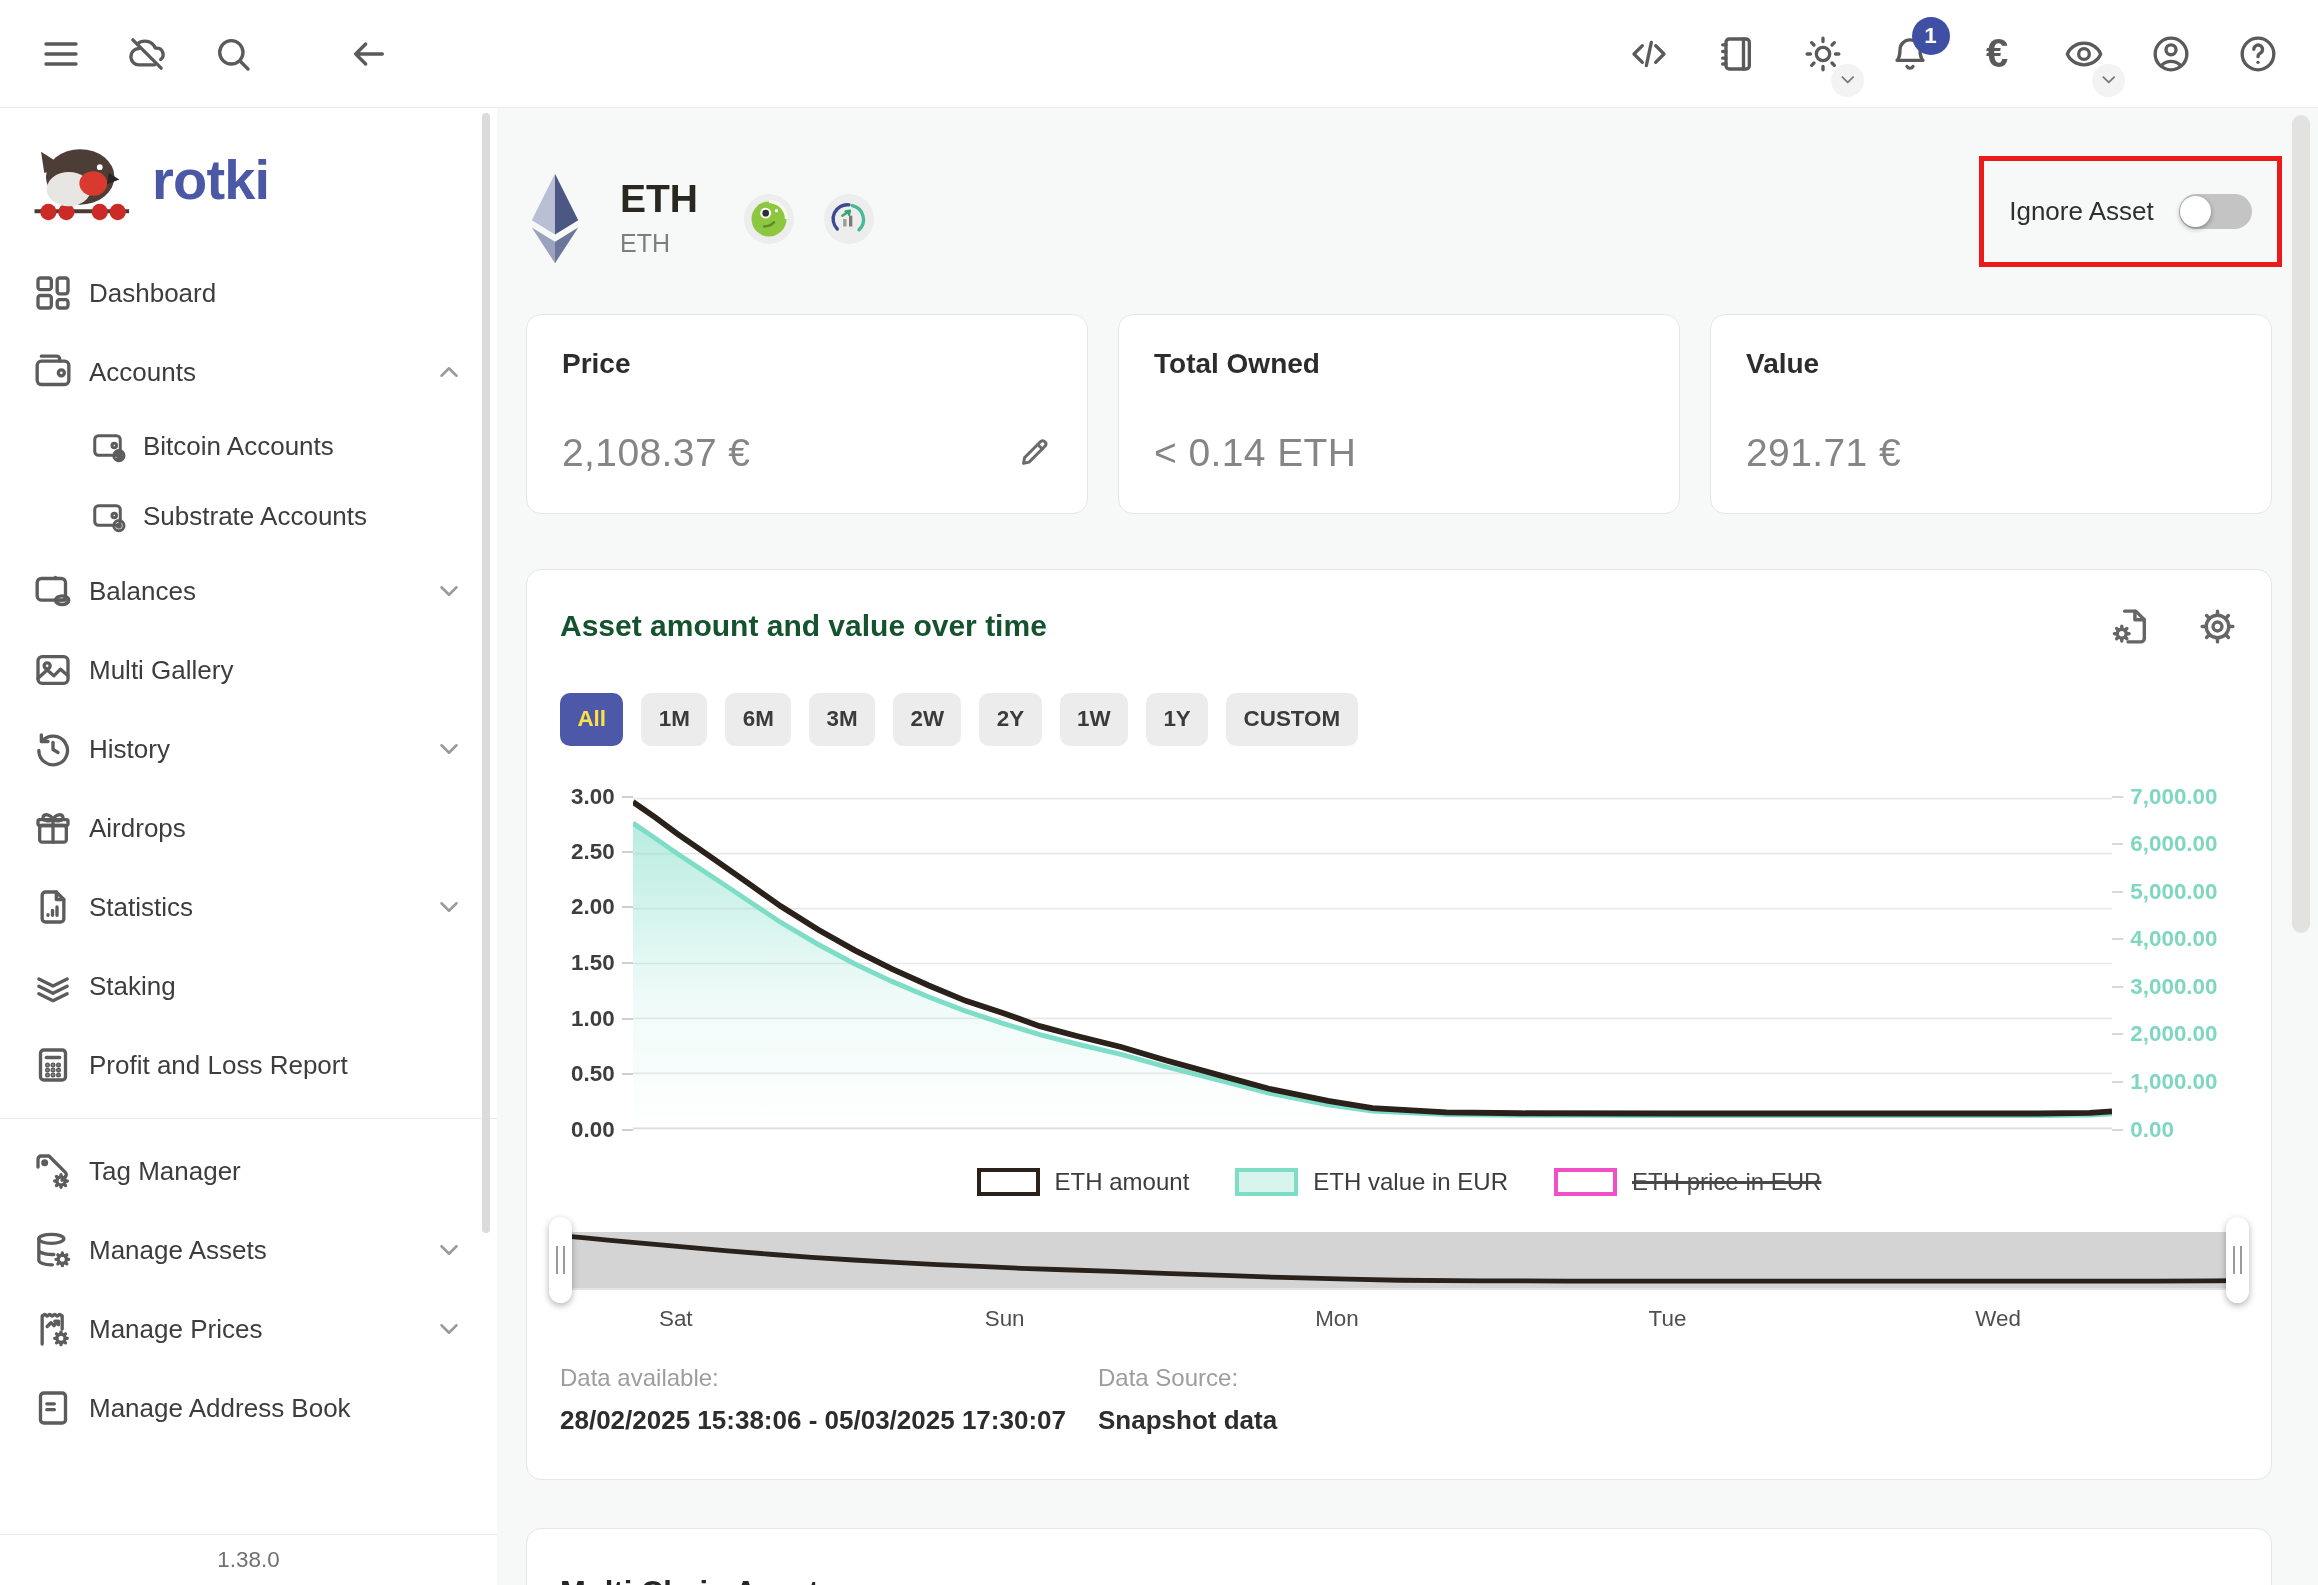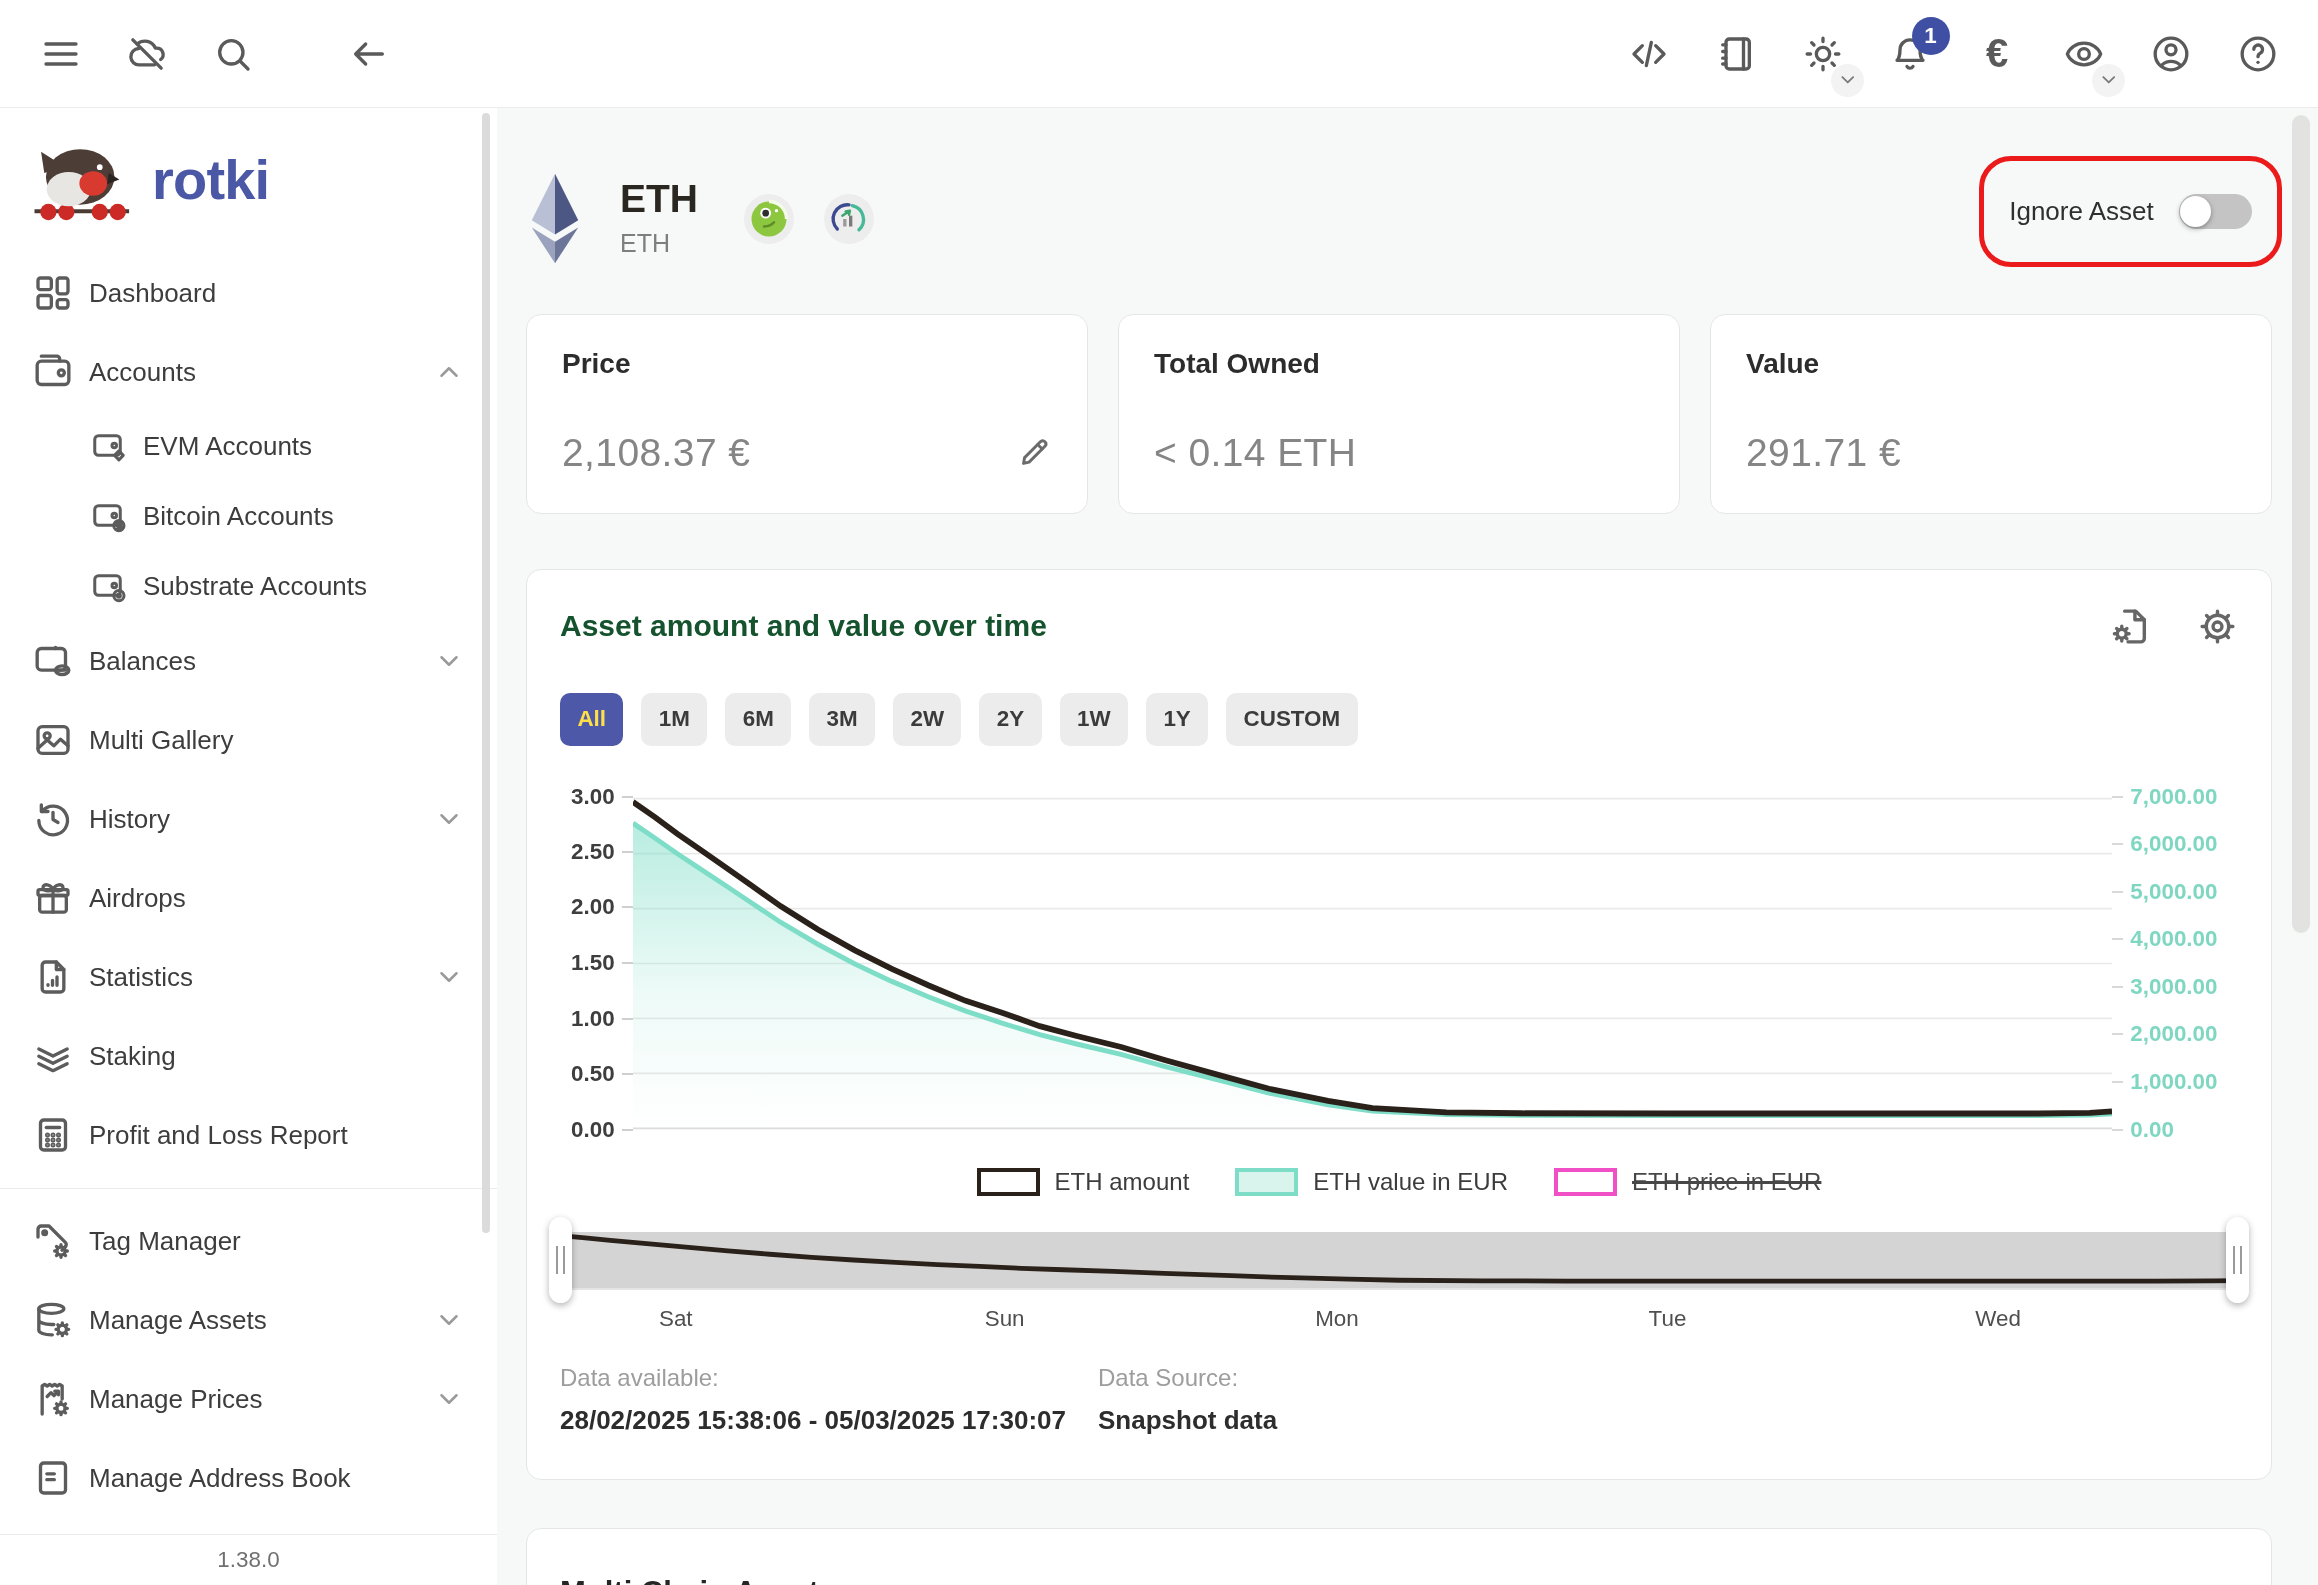--- a/index.html
+++ b/index.html
@@ -274,30 +274,20 @@
           <svg viewBox="0 0 24 24" fill="none" stroke="currentColor" stroke-width="2" stroke-linecap="round" stroke-linejoin="round">
             <path d="M6 15l6-6 6 6"></path>
           </svg>
         </span>
       </div>
       <div class="side-item indent">
         <span class="side-ic">
           <svg viewBox="0 0 24 24" fill="none" stroke="currentColor" stroke-width="2" stroke-linecap="round" stroke-linejoin="round">
             <rect x="2.5" y="4.5" width="17" height="13" rx="2.5"></rect>
             <circle cx="15.5" cy="11" r="1.5"></circle>
-            <path d="M18.6 14.6l2.9 3-2.9 3-2.9-3Z"></path>
-          </svg>
-        </span>
-        <span class="side-label">EVM Accounts</span>
-      </div>
-      <div class="side-item indent">
-        <span class="side-ic">
-          <svg viewBox="0 0 24 24" fill="none" stroke="currentColor" stroke-width="2" stroke-linecap="round" stroke-linejoin="round">
-            <rect x="2.5" y="4.5" width="17" height="13" rx="2.5"></rect>
-            <circle cx="15.5" cy="11" r="1.5"></circle>
             <circle cx="18.6" cy="17.8" r="3.4"></circle>
             <path d="M18.6 15.4v4.8 M17.4 16h1.8a1 1 0 0 1 0 2h-1.8 M17.4 18h2a1 1 0 0 1 0 2h-2"></path>
           </svg>
         </span>
         <span class="side-label">Bitcoin Accounts</span>
       </div>
       <div class="side-item indent">
         <span class="side-ic">
           <svg viewBox="0 0 24 24" fill="none" stroke="currentColor" stroke-width="2" stroke-linecap="round" stroke-linejoin="round">
             <rect x="2.5" y="4.5" width="17" height="13" rx="2.5"></rect>
@@ -458,21 +448,21 @@
       </div>
     </nav>
   <div class="side-scrollthumb"></div>
   <div class="side-footer">
     <span>1.38.0</span>
   </div>
 </aside>
 
 <main class="main">
 
-  <div class="ignore-panel" id="ignore-panel" style="border-color: rgb(235, 27, 27); border-radius: 32px;">
+  <div class="ignore-panel" id="ignore-panel" style="border-color: rgb(235, 27, 27);">
     <span class="ignore-label">Ignore Asset</span>
     <span class="toggle">
         <span class="knob"></span>
       </span>
   </div>
 
   <div class="asset-header">
     <svg class="eth-logo" viewBox="0 0 64 104">
       <polygon points="32,2 6,54 32,70" fill="#b9bfd4"></polygon>
       <polygon points="32,2 58,54 32,70" fill="#4c5784"></polygon>

